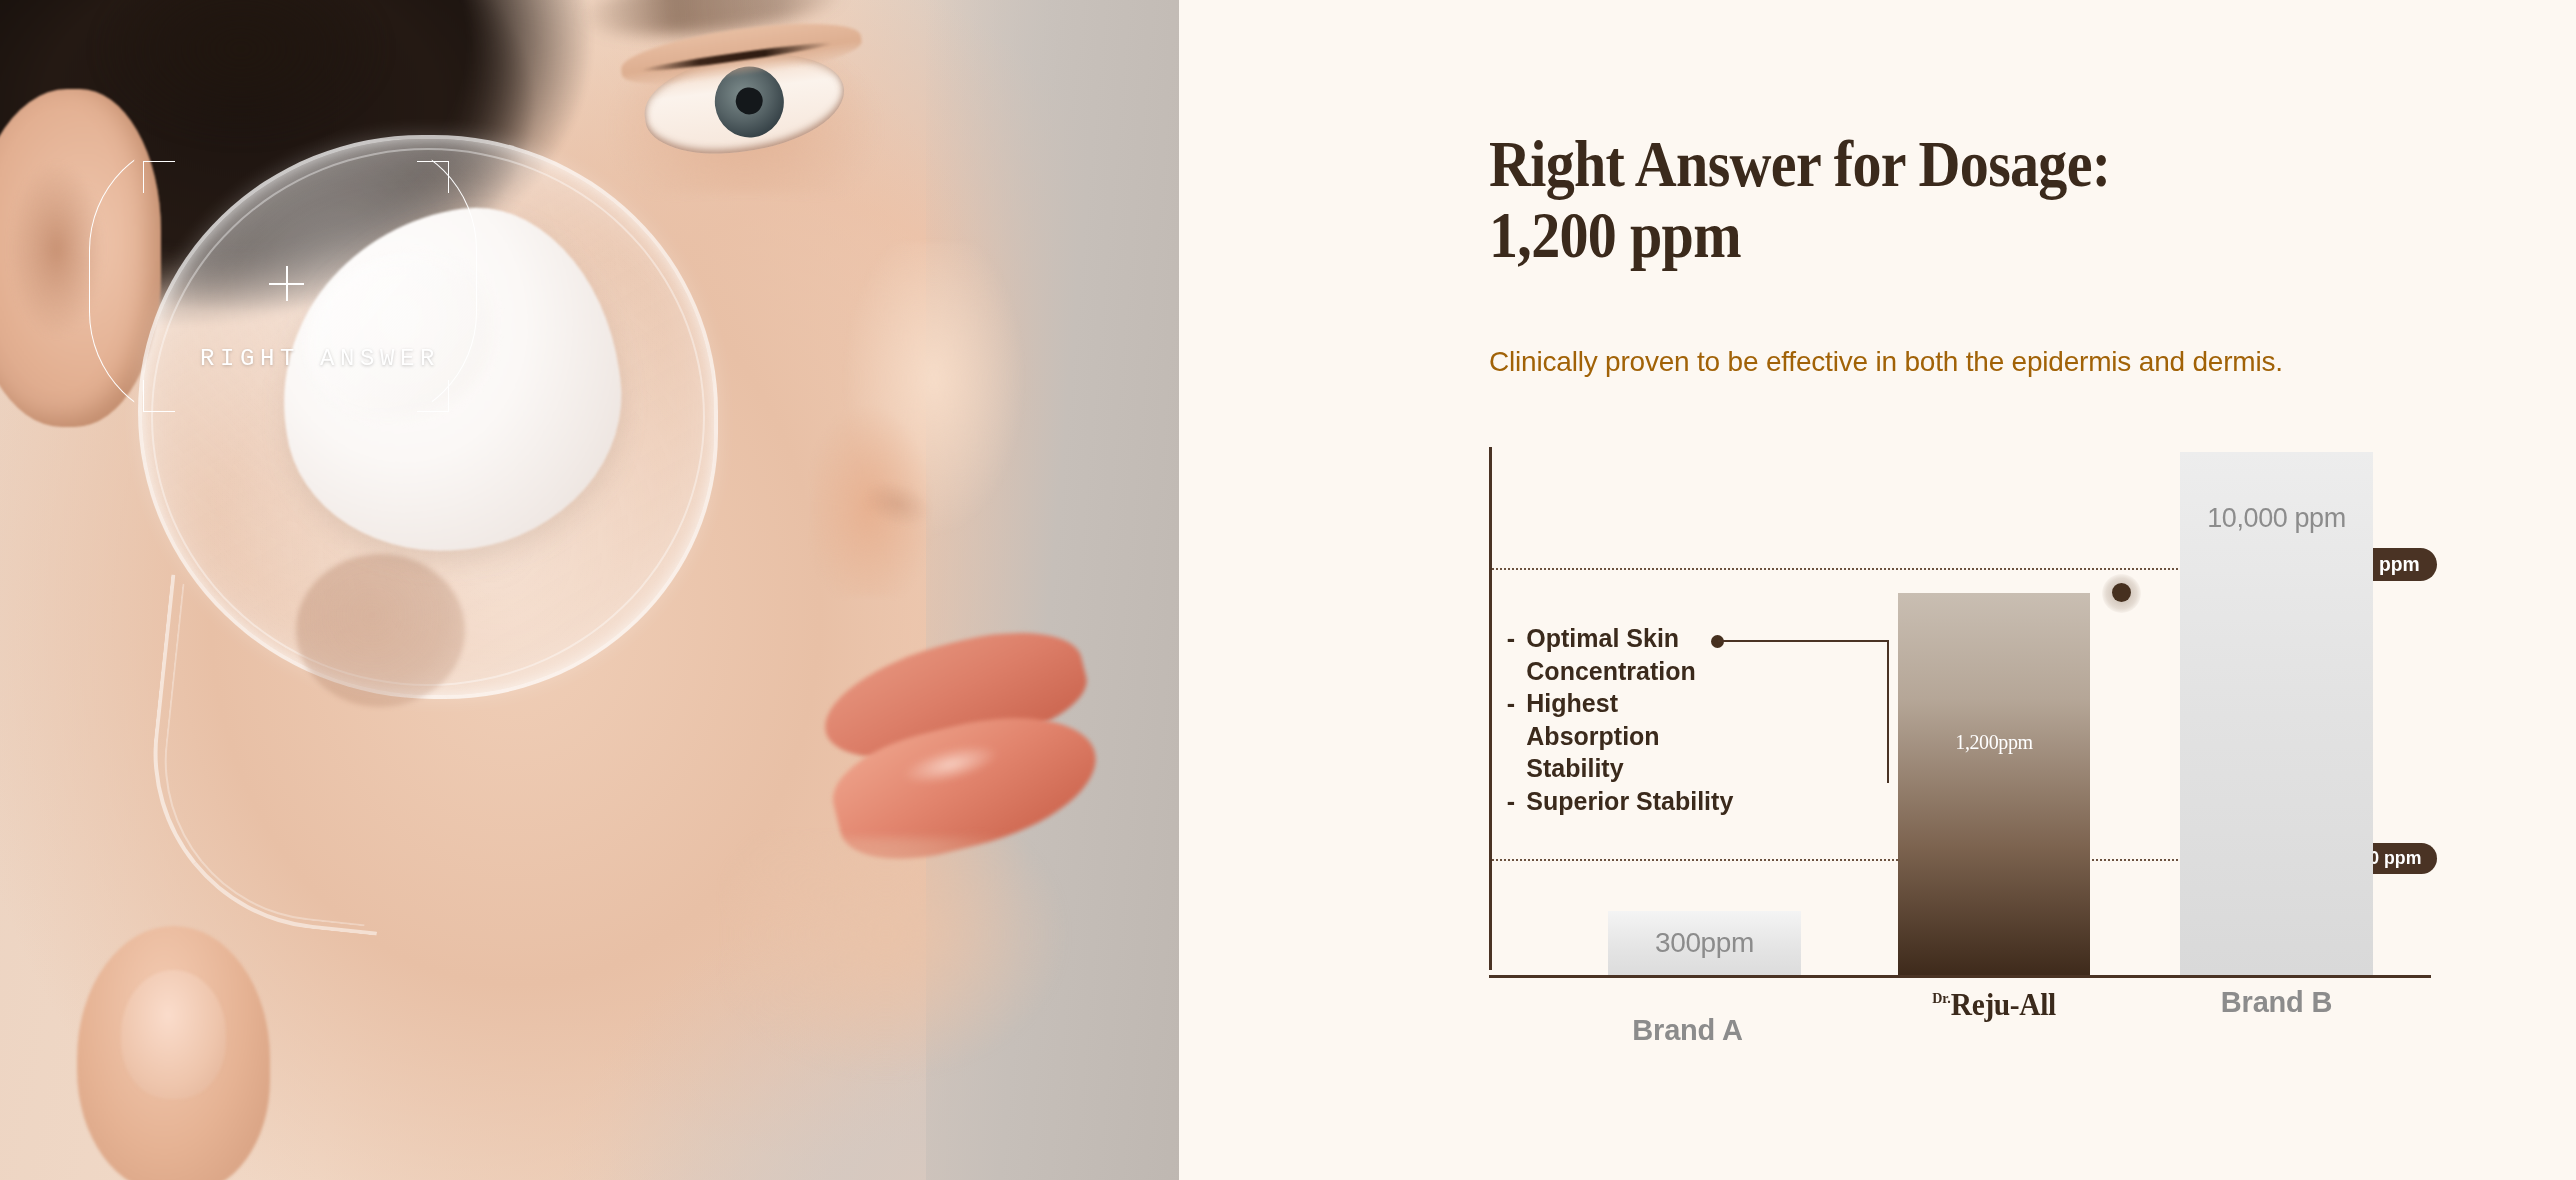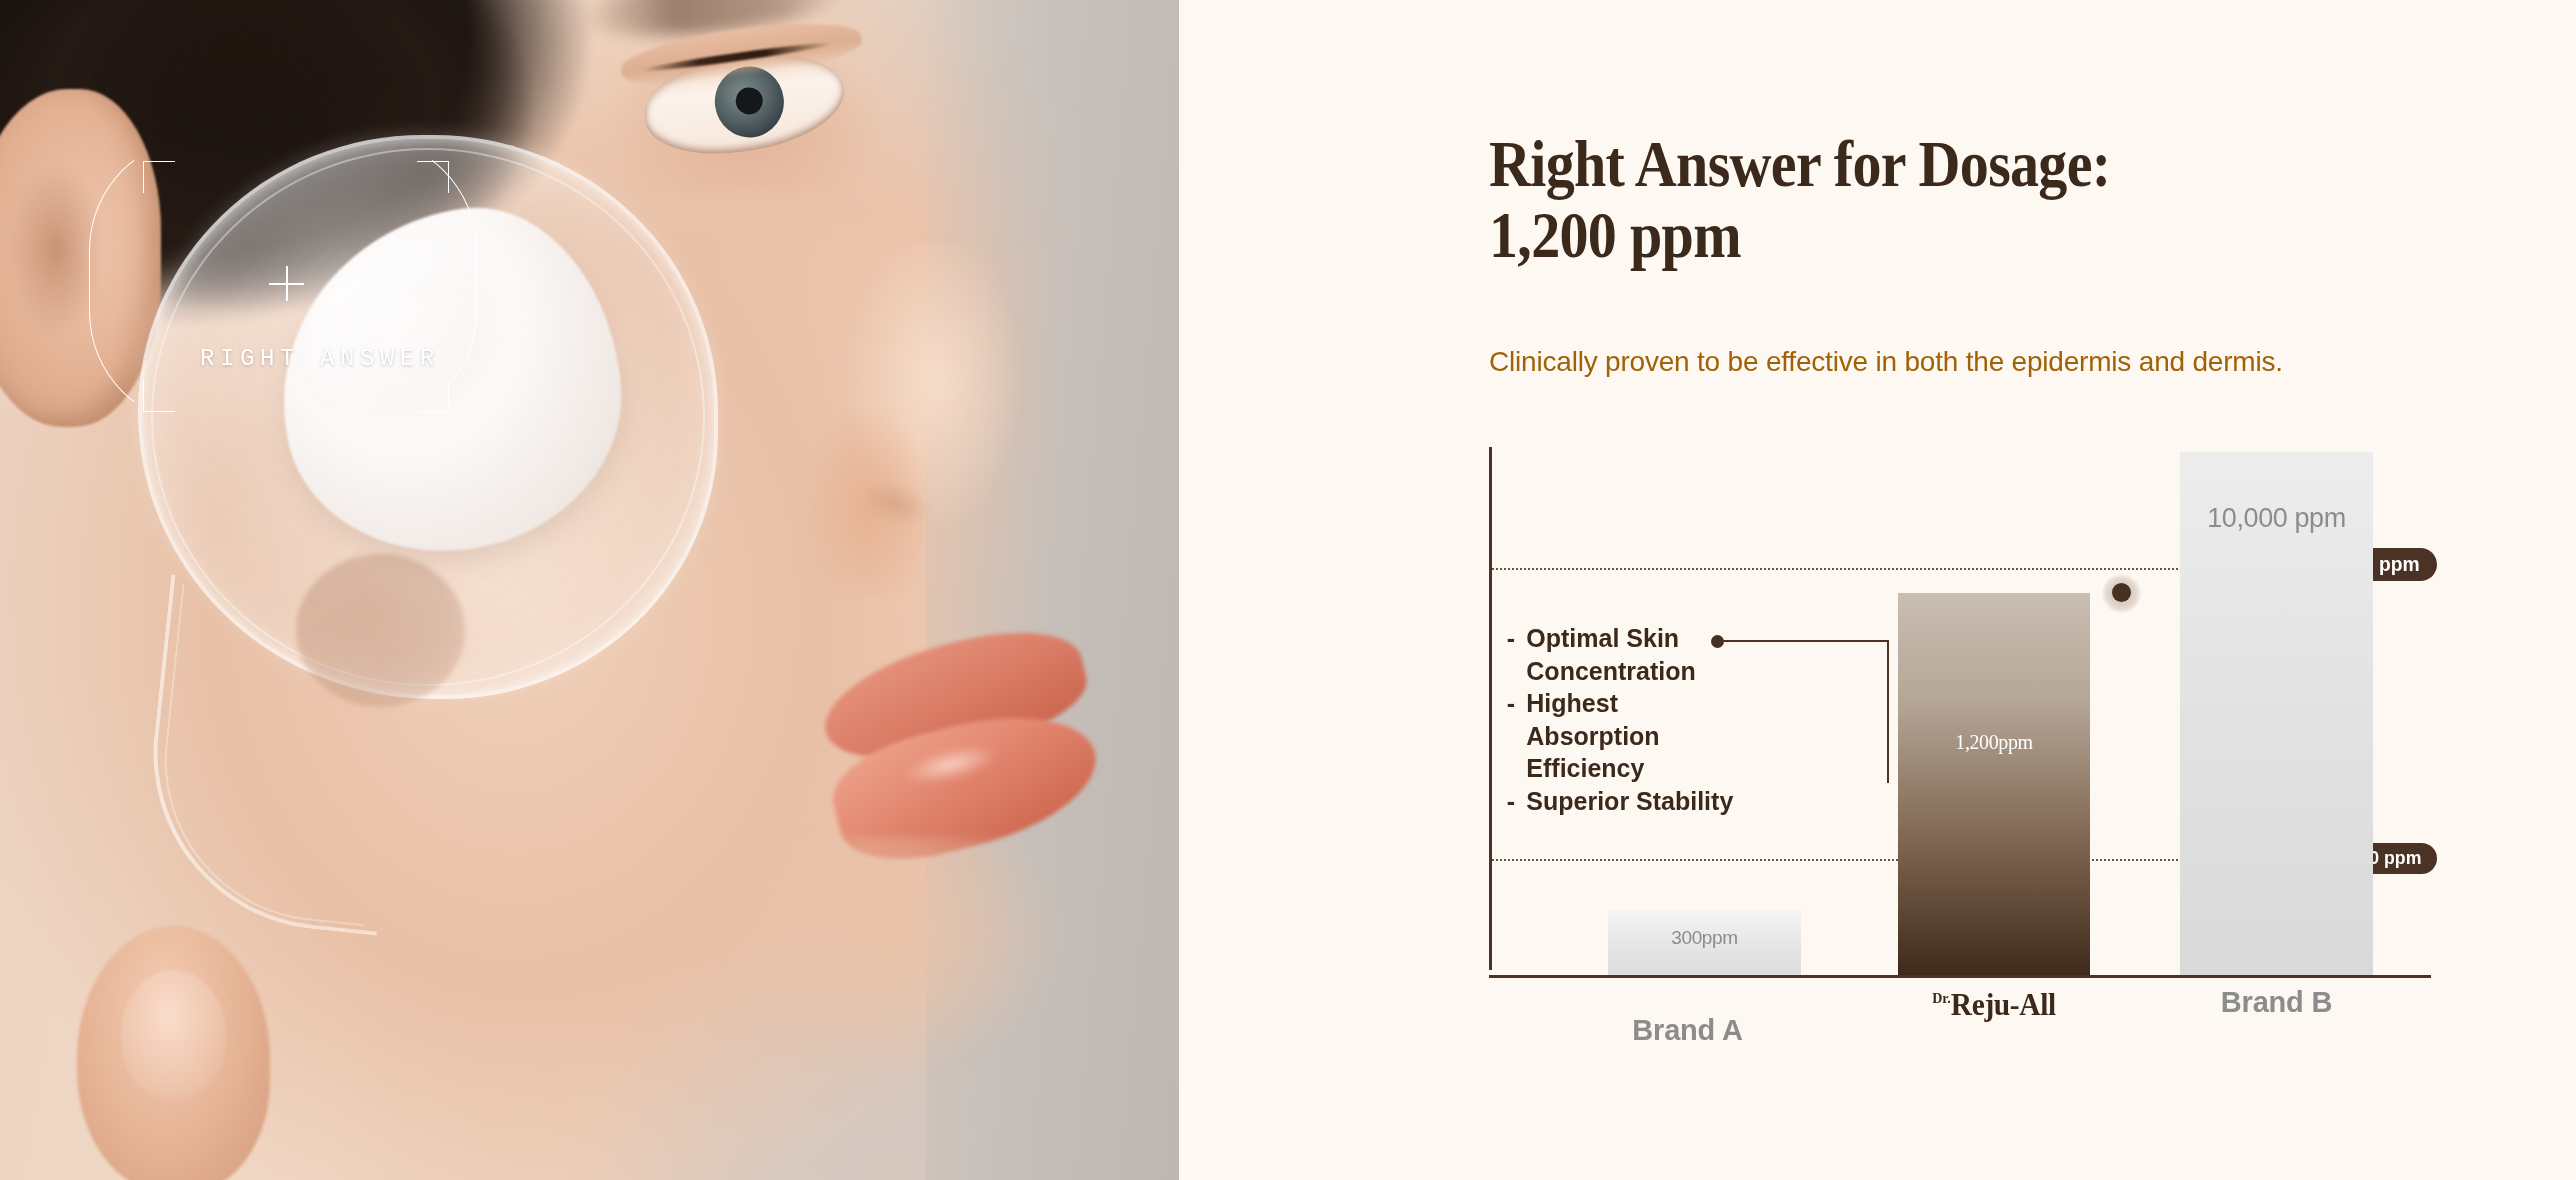--- a/index.html
+++ b/index.html
@@ -343,21 +343,21 @@
     background:linear-gradient(180deg,#C9BEB2 0%, #B5A697 28%, #7D6450 66%, #3E2A1B 100%);
   }
   .bar-b {
     left:691px; width:193px; height:523px;
     background:linear-gradient(180deg,#EDEDED 0%, #E3E3E3 45%, #D9D9D9 100%);
   }
   .bar-value {
     position:absolute;
     width:100%;
     text-align:center;
-    font-size:19px;
+    font-size:28px;
     letter-spacing:-0.4px;
   }
   .bar-a .bar-value { top:16px; color:#8C8C8C; }
   .bar-r .bar-value { top:138px; color:#FFFFFF; font-size:20px;font-family:Liberation Serif, serif; }
   .bar-b .bar-value { top:19.3px; color:#8C8C8C; font-size:27px;margin-top:32px; }
 
   .marker-halo {
     position:absolute; left:204px; top:-19.3px;
     width:39px; height:39px; border-radius:50%;
     background:radial-gradient(circle, rgba(120,96,76,.45) 0%, rgba(140,116,96,.22) 55%, rgba(160,140,120,0) 75%);
@@ -512,21 +512,21 @@
     <div class="leader-h"></div>
     <div class="leader-v"></div>
 
     <div class="bullets">
       <div class="bullet-row">
         <span class="bullet-dash">-</span>
         <span>Optimal Skin Concentration</span>
       </div>
       <div class="bullet-row">
         <span class="bullet-dash">-</span>
-        <span>Highest Absorption Efficiency</span>
+        <span>Highest Absorption Stability</span>
       </div>
       <div class="bullet-row">
         <span class="bullet-dash">-</span>
         <span>Superior Stability</span>
       </div>
     </div>
   </div>
 
   <div class="cat-labels">
     <div class="cat c-a">Brand A</div>

